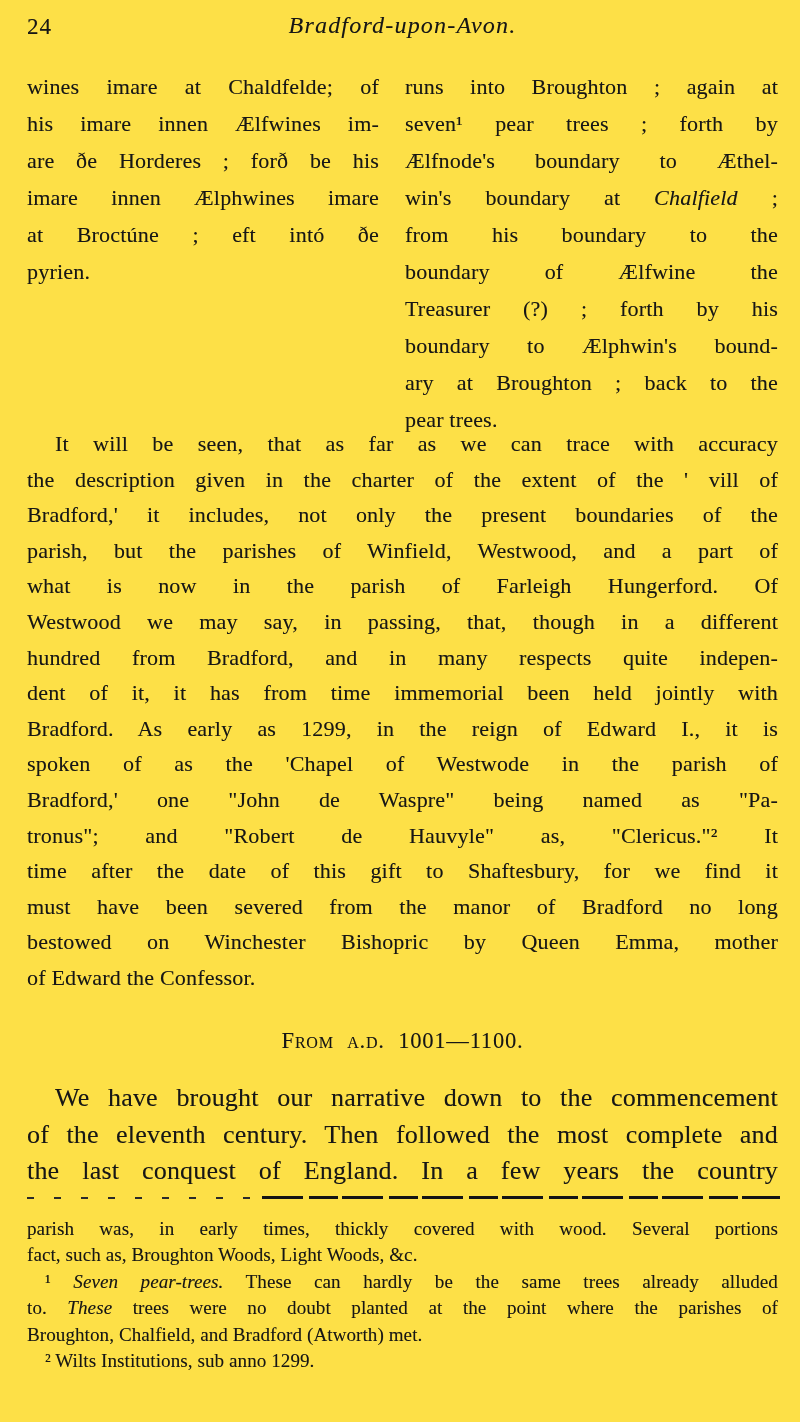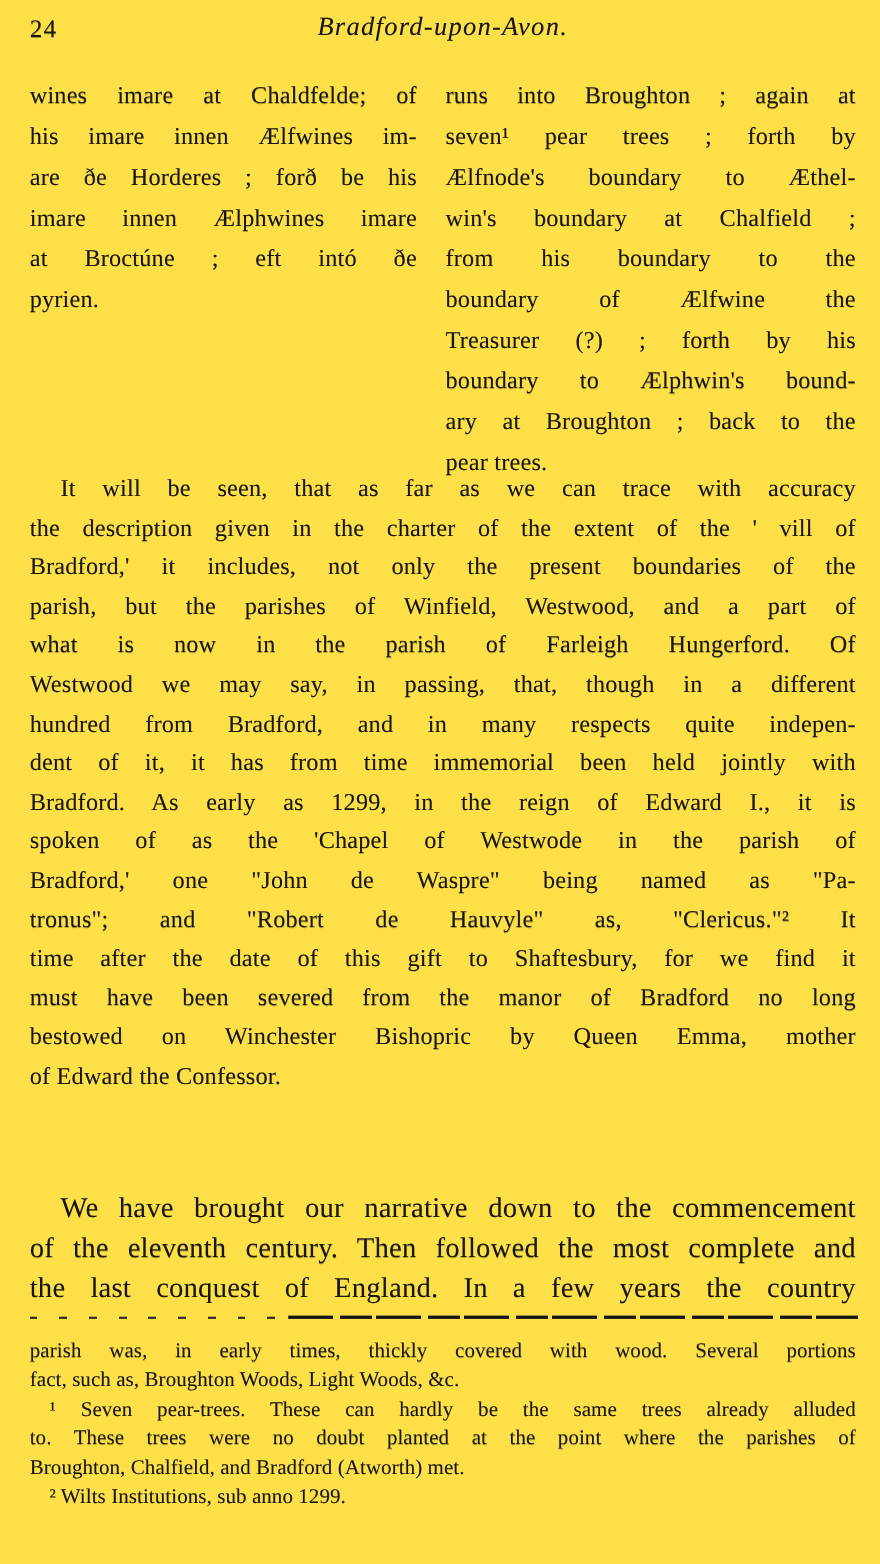--- a/index.html
+++ b/index.html
@@ -62,21 +62,21 @@
     background:
       repeating-linear-gradient(90deg, #141414 0 41px, transparent 41px 47px, #141414 47px 76px, transparent 76px 80px);
   }
 
   
   .fns {
     position: absolute; top: 1216px; left: 27px; right: 22px;
     font-size: 19px; line-height: 26.4px; letter-spacing: 0.1px;
   }
   .fn-ind { text-indent: 18px; }
-  .it { }
+  .it { font-style: italic; }
 </style>
 </head>
 <body>
 
 <div class="page txt">
 
   <div class="hdr">
     <span class="pagenum">24</span>
     <span class="runtitle">Bradford-upon-Avon.</span>
   </div>
@@ -117,20 +117,21 @@
       <div class="jl">Bradford.  As early as 1299, in the reign of Edward I., it is</div>
       <div class="jl">spoken of as the 'Chapel of Westwode in the parish of</div>
       <div class="jl">Bradford,' one "John de Waspre" being named as "Pa-</div>
       <div class="jl">tronus"; and "Robert de Hauvyle" as, "Clericus."²  It</div>
       <div class="jl">time after the date of this gift to Shaftesbury, for we find it</div>
       <div class="jl">must have been severed from the manor of Bradford no long</div>
       <div class="jl">bestowed on Winchester Bishopric by Queen Emma, mother</div>
       <div class="jl">of Edward the Confessor.</div>
     </div>
 
+  <h2 class="heading">From a.d. 1001—1100.</h2>
 
   <div class="para2">
       <div class="jl">We have brought our narrative down to the commencement</div>
       <div class="jl">of the eleventh century.  Then followed the most complete and</div>
       <div class="jl">the last conquest of England.  In a few years the country</div>
     </div>
 
   <div class="rule">
     <div class="rule-dots"></div>
     <div class="rule-dashes"></div>

